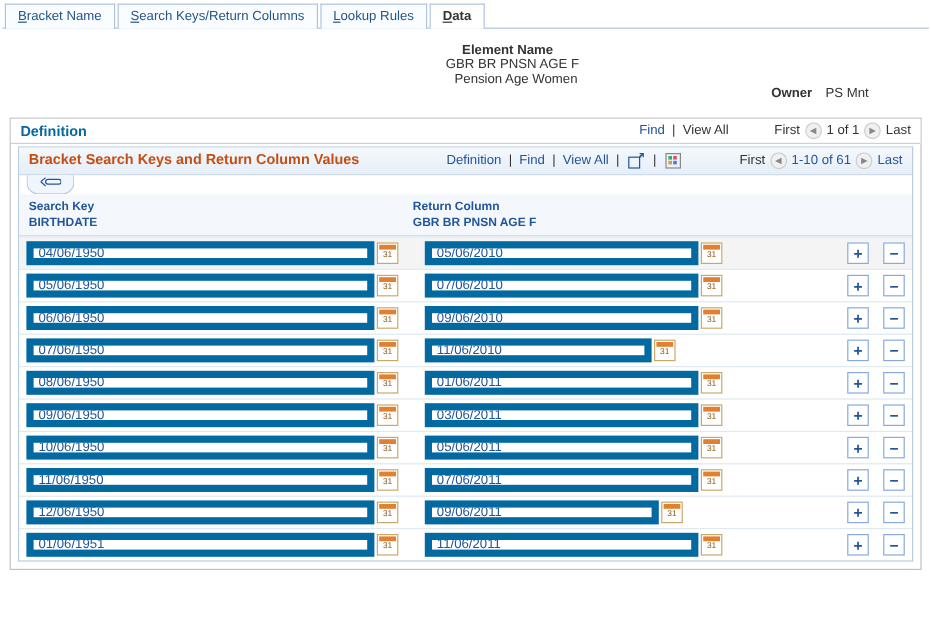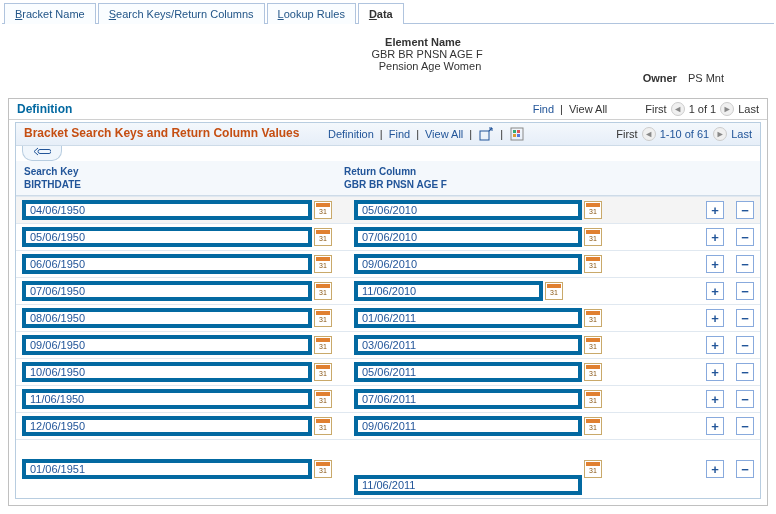--- a/index.html
+++ b/index.html
@@ -48,20 +48,21 @@
   }
   .eff-row { display: flex; align-items: center; padding: 4px 8px; }
   .eff-row .lbl { font-weight: bold; margin-left: 70px; }
   .eff-row .status-block { margin-left: auto; margin-right: 150px; }
   .grid-wrap { border: 1px solid #b8cde0; margin: 2px 6px 6px 6px; }
   .grid-hdr {
     display: flex; align-items: flex-start;
     background: linear-gradient(#f4f8fc,#e6eef8);
     padding: 3px 8px;
     border-bottom: 1px solid #cddbe8;
+    gap: 44px;
   }
   .grid-title { color: #c54e12; font-weight: bold; font-size: 12px; width: 300px; line-height: 1.3; }
   .grid-tools { display: flex; align-items: center; gap: 4px; flex-wrap: wrap; }
   .icon-btn {
     display: inline-flex; align-items: center; justify-content: center;
     width: 16px; height: 16px; cursor: pointer; color: #225599;
   }
   .collapse-tab {
     display: inline-block;
     border: 1px solid #b8cde0;
@@ -85,21 +86,21 @@
   .col-rc { width: 300px; }
   table.grid { width: 100%; border-collapse: collapse; }
   table.grid td {
     border-top: 1px solid #e0e8f0;
     padding: 3px 6px;
     vertical-align: middle;
   }
   table.grid tr:nth-child(1) td { background: #f4f4f4; }
   .date-cell { display: flex; align-items: center; gap: 2px; width: 320px; }
   .date-input {
-    width: 290px; height: 20px; border: 4px solid #0369a1;
+    width: 290px; height: 20px; border: 6px solid #0369a1;
     padding: 0 4px; color: #225599; font-size: 11px;
   }
   .cal-btn {
     width: 18px; height: 18px; border: 1px solid #c9a96a;
     background: #fff;
     display: inline-flex; align-items: center; justify-content: center;
     cursor: pointer;
     position: relative;
   }
   .cal-btn::before {
@@ -356,38 +357,38 @@
           </tr>
           <tr>
             <td style="width:332px">
               <div class="date-cell">
                 <input class="date-input" value="12/06/1950" style="">
                 <span class="cal-btn"></span>
               </div>
             </td>
             <td style="width:260px">
               <div class="date-cell" style="width:260px">
-                <input class="date-input" style="width: 228px;" value="09/06/2011">
+                <input class="date-input" style="width: 195px;" value="09/06/2011">
                 <span class="cal-btn"></span>
               </div>
             </td>
             <td></td>
             <td style="width:26px;text-align:center"><span class="row-btn">+</span></td>
             <td style="width:26px;text-align:center"><span class="row-btn">−</span></td>
           </tr>
           <tr>
             <td style="width:332px">
               <div class="date-cell">
                 <input class="date-input" value="01/06/1951" style="">
                 <span class="cal-btn"></span>
               </div>
             </td>
             <td style="width:260px">
               <div class="date-cell" style="width:260px">
-                <input class="date-input" style="width: 228px; margin-top: 32px;" value="11/06/2011">
+                <input class="date-input" style="width: 228px;" value="11/06/2011">
                 <span class="cal-btn"></span>
               </div>
             </td>
             <td></td>
             <td style="width:26px;text-align:center"><span class="row-btn">+</span></td>
             <td style="width:26px;text-align:center"><span class="row-btn">−</span></td>
           </tr>
         </tbody>
     </table>
   </div>

